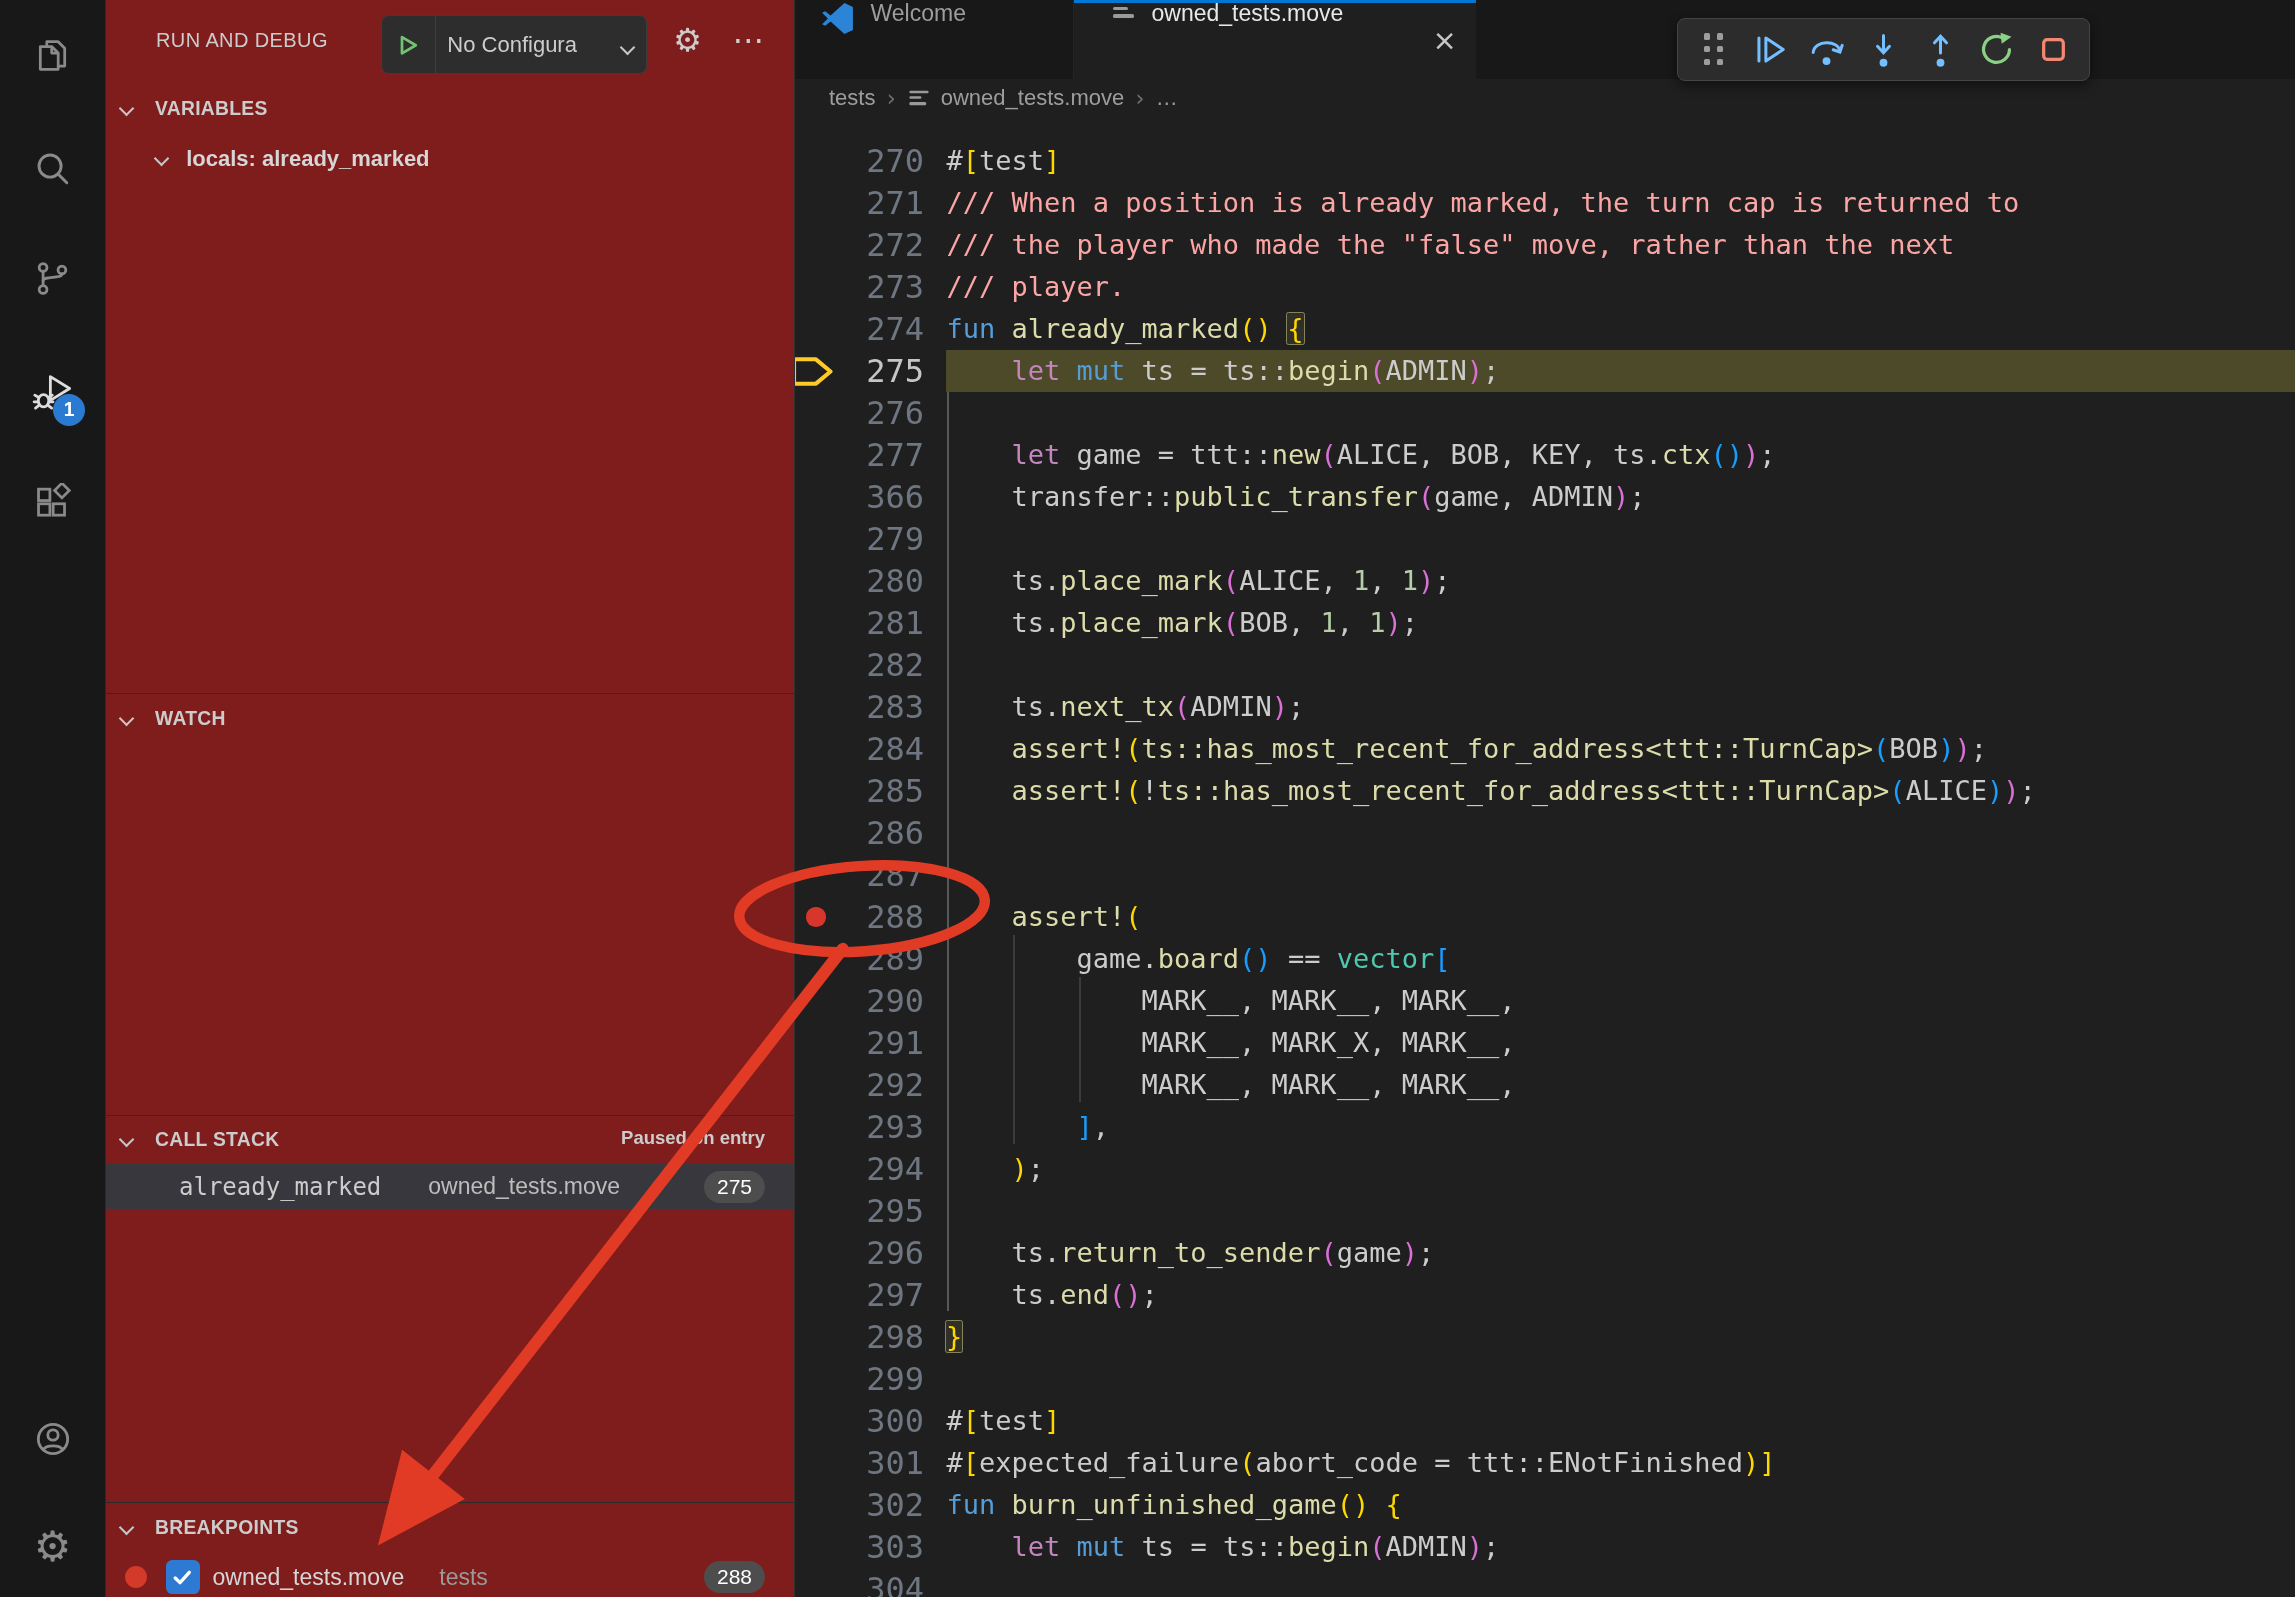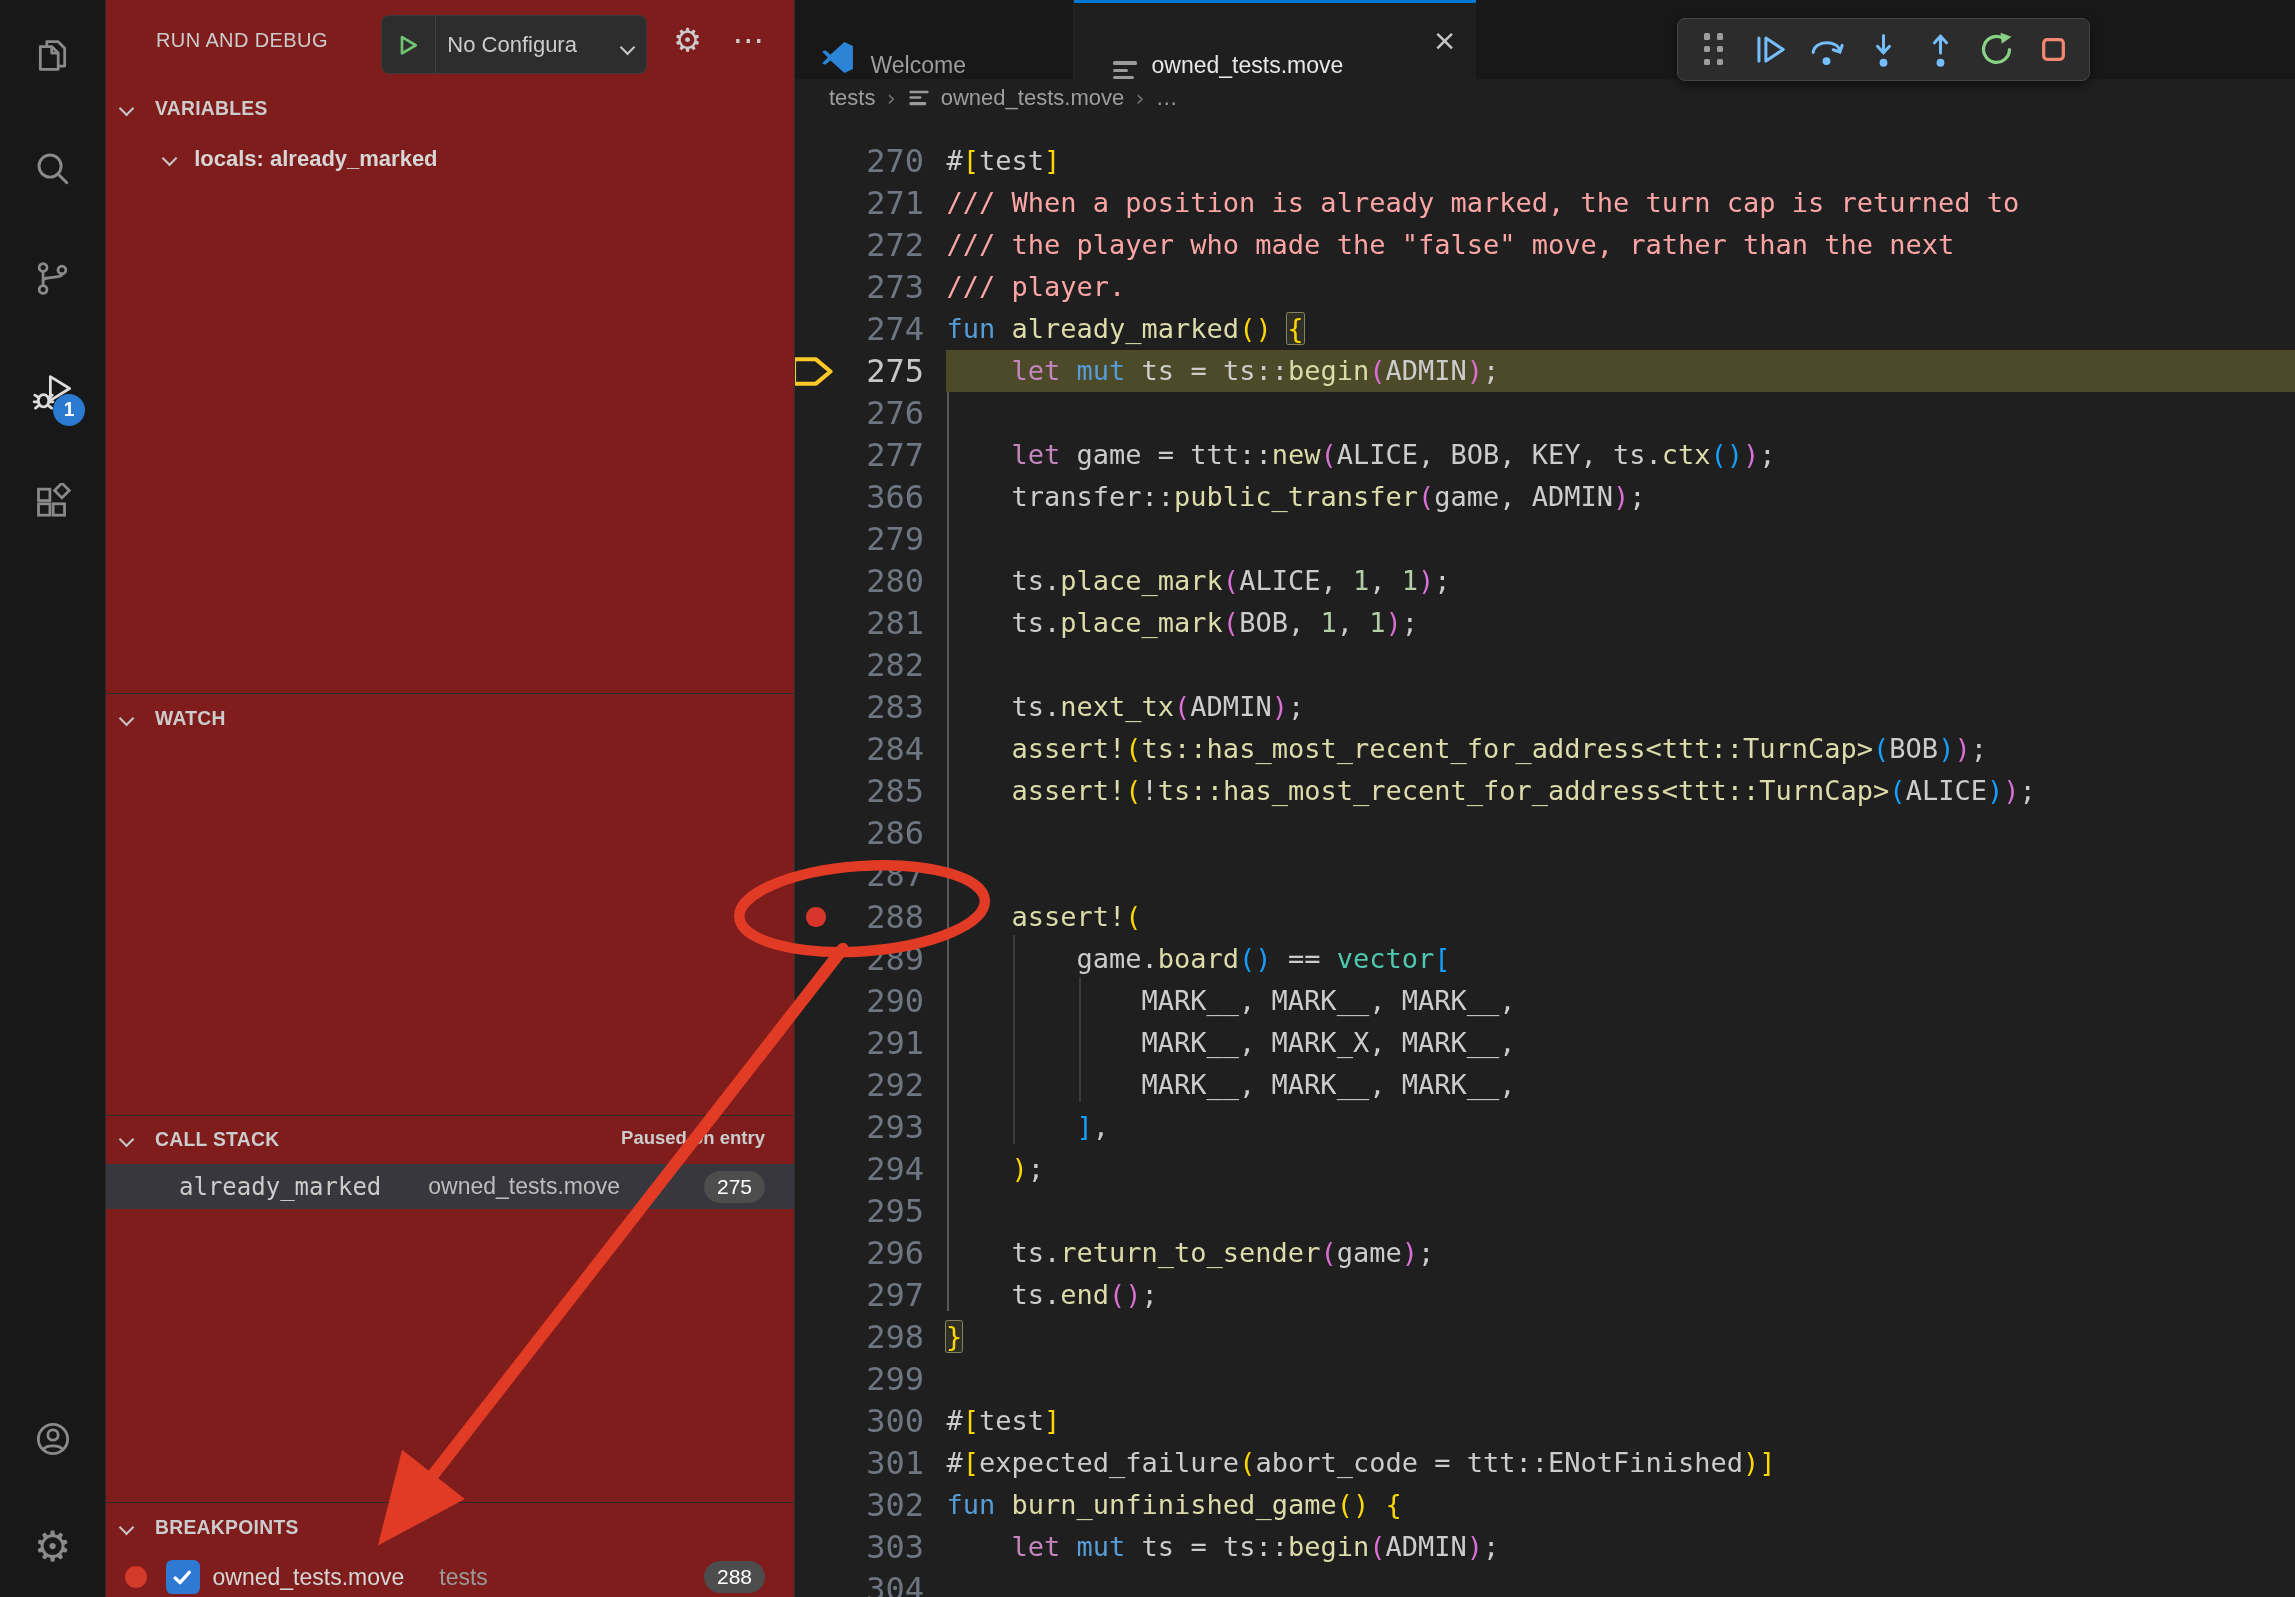--- a/index.html
+++ b/index.html
@@ -20,38 +20,38 @@
   .cfg-label{flex:1;color:#cccccc;font-size:22px;padding-left:11.3px;white-space:nowrap;overflow:hidden;}
   .cfg-chev{margin:4.8px 11.3px 0 1.6px;}
   .sb-gear{position:absolute;left:557px;top:0;width:51px;height:80px;display:flex;align-items:center;justify-content:center;font-family:"DejaVu Sans",sans-serif;font-size:32px;color:#cccccc;}
   .sb-more{position:absolute;left:618px;top:0;width:51px;height:80px;display:flex;align-items:center;justify-content:center;font-family:"DejaVu Sans",sans-serif;font-size:32px;color:#cccccc;}
   .chev{display:inline-block;width:14.5px;height:14.5px;position:relative;}
   .chev::before{content:"";position:absolute;left:1.6px;top:1.6px;width:8.8px;height:8.8px;border-left:2px solid #c6c6c6;border-bottom:2px solid #c6c6c6;transform:rotate(-45deg);}
   .sect-head{position:absolute;left:0;width:100%;height:43px;display:flex;align-items:center;}
   .sect-head .chev{margin-left:14.5px;}
   .sect-label{margin-left:21px;font-size:19.3px;font-weight:bold;color:#cccccc;letter-spacing:0.3px;}
   .divider{position:absolute;left:0;width:100%;height:0.8px;background:#2b2b2b;}
-  .locals-row{position:absolute;left:12px;top:137px;width:100%;height:43px;display:flex;align-items:center;}
+  .locals-row{position:absolute;left:4px;top:137px;width:100%;height:43px;display:flex;align-items:center;}
   .locals-row .chev{margin-left:45px;}
   .locals-label{margin-left:17.7px;font-size:22px;font-weight:bold;color:#d6d6d6;}
   .cs-status{position:absolute;right:29px;top:1118px;height:40px;line-height:40px;font-size:18.5px;font-weight:bold;color:#cccccc;}
   .frame-row{position:absolute;left:0;top:1164px;width:100%;height:45px;background:#37373d;display:flex;align-items:center;}
   .frame-name{margin-left:74px;font-size:24px;color:#cccccc;}
   .frame-file{margin-left:47px;font-size:23px;color:#bdbdbd;}
   .badge{position:absolute;right:29px;height:32px;padding:0 13px;border-radius:17.7px;background:#4d4d4d;color:#ffffff;font-size:21px;display:flex;align-items:center;}
   .bp-row{position:absolute;left:0;top:1557px;width:100%;height:40px;display:flex;align-items:center;}
   .bp-row-dot{width:22px;height:22px;border-radius:50%;background:#d33a2a;margin-left:20px;}
   .bp-check{width:34px;height:34px;border-radius:6.4px;background:#2e7ad2;margin-left:18.5px;display:flex;align-items:center;justify-content:center;}
   .bp-file{margin-left:13px;font-size:23px;color:#d6d6d6;}
   .bp-dir{margin-left:35px;font-size:23px;color:#9a9a9a;}
 
   
   .editor{position:absolute;left:795px;top:0;right:0;height:100%;background:#1f1f1f;}
   .tabbar{position:absolute;left:0;top:0;right:0;height:79px;background:#181818;display:flex;}
-  .tab{display:flex;align-items:flex-end;position:relative;}
+  .tab{display:flex;align-items:flex-start;position:relative;}
   .tab-welcome{width:278px;border-right:0.8px solid #252526;}
   .tab-welcome .tab-label{color:#9d9d9d;font-size:23px;margin-left:14.5px;}
   .tab-active{width:402px;background:#1f1f1f;}
   .tab-active::before{content:"";position:absolute;left:0;top:0;right:0;height:3.2px;background:#0078d4;}
   .tab-active .tab-label{color:#e8e8e8;font-size:23px;margin-left:14.5px;}
   .tab-close{position:absolute;right:19.3px;top:0;height:79px;display:flex;align-items:center;color:#c5c5c5;font-size:29px;font-family:"DejaVu Sans",sans-serif;}
   .tab-welcome .tab-icon{margin-left:24px;}
   .tab-active .tab-icon{margin-left:39px;}
   .moveicon{display:inline-flex;flex-direction:column;gap:4px;}
   .moveicon i{display:block;height:3.2px;border-radius:1.6px;background:#9a9a9a;}

